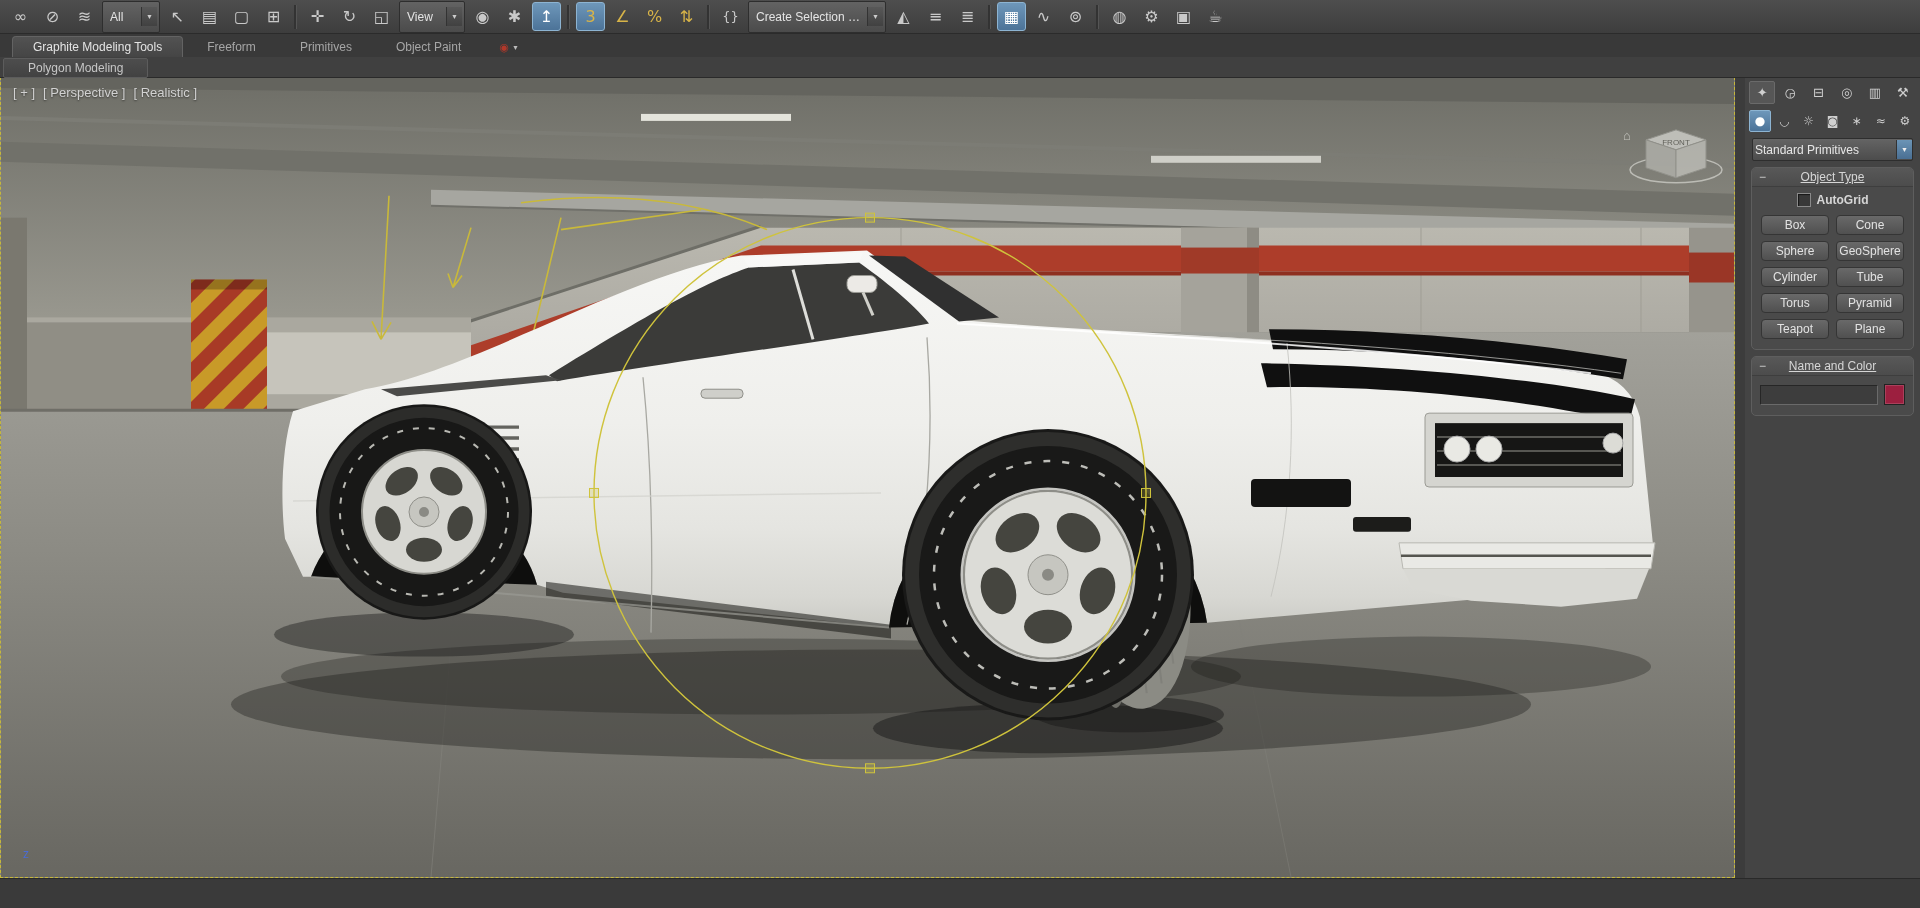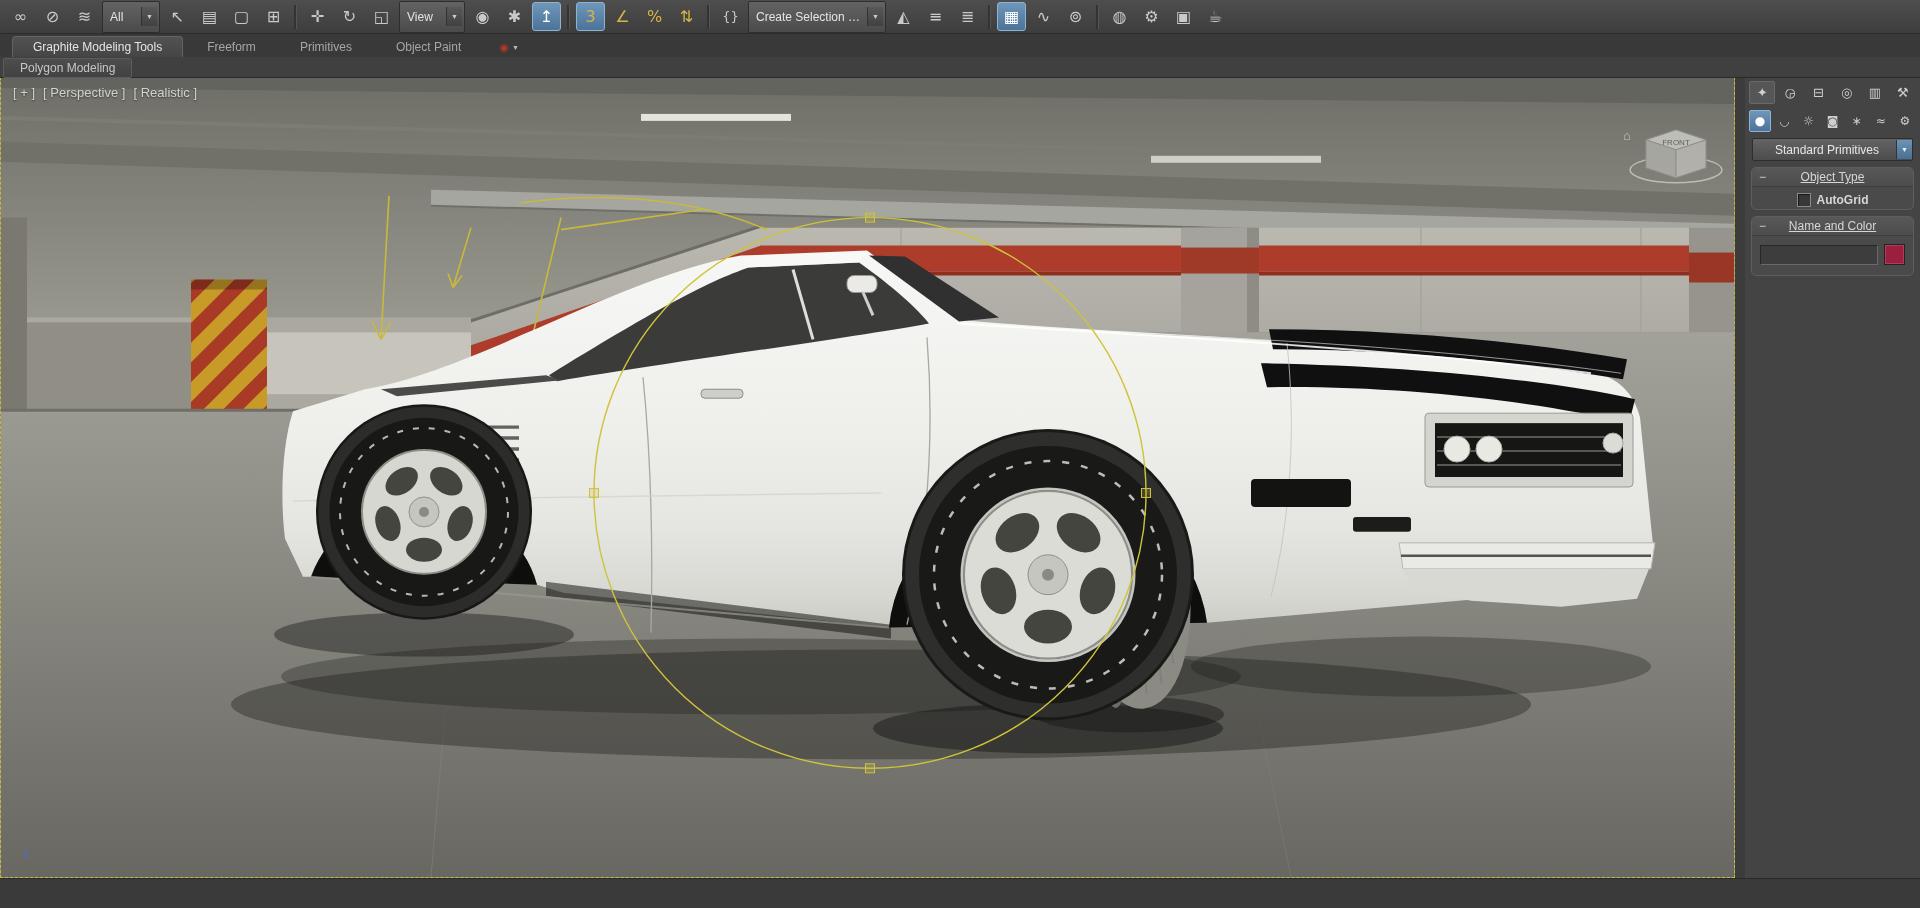--- a/index.html
+++ b/index.html
@@ -15,36 +15,36 @@
   .combo-arrow{margin-left:5px;width:15px;height:19px;background:linear-gradient(#585858,#414141);border-left:1px solid #333;display:flex;align-items:center;justify-content:center;font-size:7px;color:#ccc;flex:0 0 auto;}
 
   
   .ribbon-row{position:absolute;top:34px;left:0;width:1920px;height:23px;background:#393939;display:flex;align-items:flex-end;padding-left:12px;box-sizing:border-box;gap:4px;z-index:9;}
   .rtab{font-size:12px;color:#a6a6a6;padding:3px 20px 3px;cursor:default;}
   .rtab.active{color:#e4e4e4;background:linear-gradient(#525252,#454545);border:1px solid #636363;border-bottom:none;border-radius:4px 4px 0 0;}
   .ribbon-opt{display:flex;align-items:center;gap:3px;margin-left:14px;padding-bottom:3px;}
   .ribbon-opt .dot{font-size:11px;}
   .ribbon-opt .arr{font-size:7px;color:#bbb;}
   .subtab-row{position:absolute;top:57px;left:0;width:1920px;height:20px;background:#404040;border-bottom:1px solid #2a2a2a;z-index:9;}
-  .subtab{position:absolute;left:3px;top:1px;font-size:12px;color:#c6c6c6;background:linear-gradient(#4d4d4d,#424242);border:1px solid #5c5c5c;border-radius:2px;padding:2px 16px;}
+  .subtab{position:absolute;left:3px;top:1px;font-size:12px;color:#c6c6c6;background:linear-gradient(#4d4d4d,#424242);border:1px solid #5c5c5c;border-radius:2px;padding:2px 24px;}
 
   
   .viewport{position:absolute;top:77px;left:0;width:1735px;height:801px;background:#85847d;border:1px dashed #c6b83a;box-sizing:border-box;z-index:5;}
   .viewport svg{position:absolute;left:0;top:0;width:100%;height:100%;}
   .vp-label{position:absolute;top:7px;left:12px;font-size:13px;color:#d2d2d2;display:flex;gap:8px;z-index:6;text-shadow:0 1px 2px rgba(0,0,0,.5);}
   .vp-label span{cursor:default;}
 
   
   .command-panel{position:absolute;top:77px;left:1745px;width:175px;height:801px;background:#444;z-index:8;}
   .cp-row{display:flex;gap:2px;padding:4px 4px 2px;}
   .cp-tab{width:25px;height:21px;display:flex;align-items:center;justify-content:center;color:#cfcfcf;font-size:13px;font-family:"DejaVu Sans",sans-serif;border:1px solid transparent;border-radius:2px;}
   .cp-tab.active{background:#565656;border-color:#6a6a6a;}
   .cp-cat{width:22px;height:20px;display:flex;align-items:center;justify-content:center;color:#cfcfcf;font-size:12px;font-family:"DejaVu Sans",sans-serif;border:1px solid transparent;border-radius:2px;}
   .cp-cat.active{background:linear-gradient(#6e97ba,#4c7398);border-color:#8db4d2;color:#fff;}
-  .cp-combo{margin:4px 7px 2px;height:21px;background:linear-gradient(#646464,#4c4c4c);border:1px solid #2e2e2e;border-radius:2px;color:#e6e6e6;font-size:12px;display:flex;align-items:center;padding-left:22px;}
+  .cp-combo{margin:4px 7px 2px;height:21px;background:linear-gradient(#646464,#4c4c4c);border:1px solid #2e2e2e;border-radius:2px;color:#e6e6e6;font-size:12px;display:flex;align-items:center;padding-left:2px;}
   .cp-combo .ctext{flex:1;}
   .cp-combo .combo-arrow{background:linear-gradient(#6b94b6,#4a6f93);height:19px;color:#eee;}
   .rollout{margin:6px 6px 0;border:1px solid #5e5e5e;border-radius:5px;background:#4a4a4a;overflow:hidden;}
   .rollout-header{height:18px;display:flex;align-items:center;font-size:12px;color:#d6d6d6;background:linear-gradient(#585858,#4c4c4c);border-bottom:1px solid #3e3e3e;padding:0 7px;}
   .rollout-header .collapse{width:10px;color:#cfcfcf;}
   .rollout-header .rtitle{flex:1;text-align:center;margin-right:10px;text-decoration:underline;}
   .autogrid-row{display:flex;align-items:center;justify-content:center;gap:6px;padding:6px 0 2px;font-weight:bold;}
   .checkbox{width:12px;height:12px;background:#383838;border:1px solid #8a8a8a;box-shadow:inset 1px 1px 1px rgba(0,0,0,.6);}
   .cb-label{font-size:12px;color:#d6d6d6;}
   .btn-grid{display:grid;grid-template-columns:1fr 1fr;gap:6px 7px;padding:6px 9px 10px;}
@@ -354,20 +354,32 @@
 
   <div class="rollout">
     <div class="rollout-header">
       <span class="collapse">−</span>
       <span class="rtitle">Object Type</span>
     </div>
     <div class="autogrid-row">
       <span class="checkbox"></span>
       <span class="cb-label">AutoGrid</span>
     </div>
+    <div class="btn-grid">
+      <span class="obj-btn">Box</span>
+      <span class="obj-btn">Cone</span>
+      <span class="obj-btn">Sphere</span>
+      <span class="obj-btn">GeoSphere</span>
+      <span class="obj-btn">Cylinder</span>
+      <span class="obj-btn">Tube</span>
+      <span class="obj-btn">Torus</span>
+      <span class="obj-btn">Pyramid</span>
+      <span class="obj-btn">Teapot</span>
+      <span class="obj-btn">Plane</span>
+    </div>
   </div>
 
   <div class="rollout">
     <div class="rollout-header">
       <span class="collapse">−</span>
       <span class="rtitle">Name and Color</span>
     </div>
     <div class="nc-row">
       <div class="name-field"></div>
       <div class="color-swatch" style="background-color: rgb(156, 31, 63);"></div>

